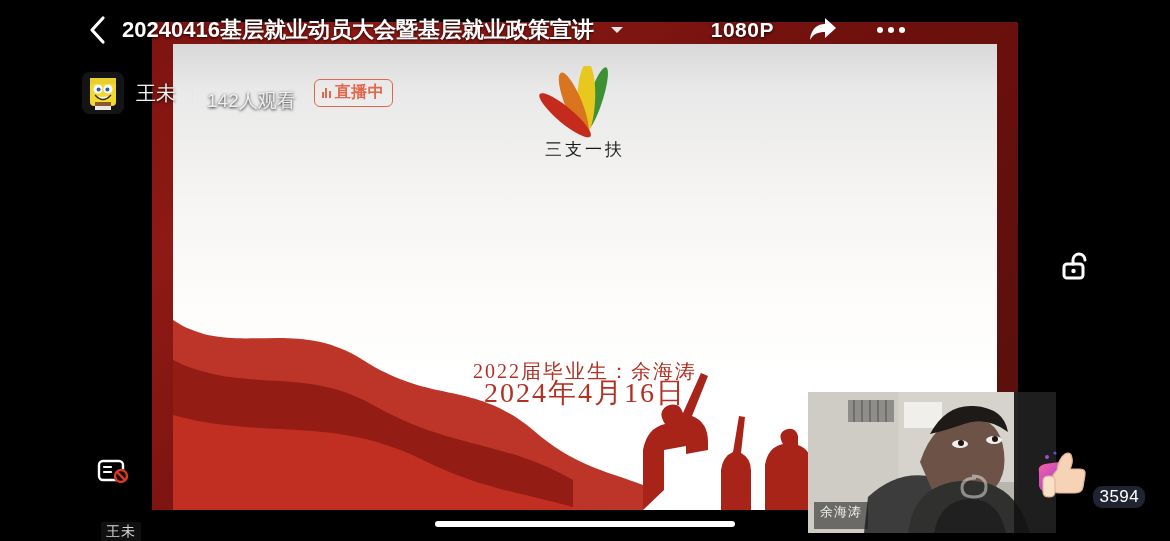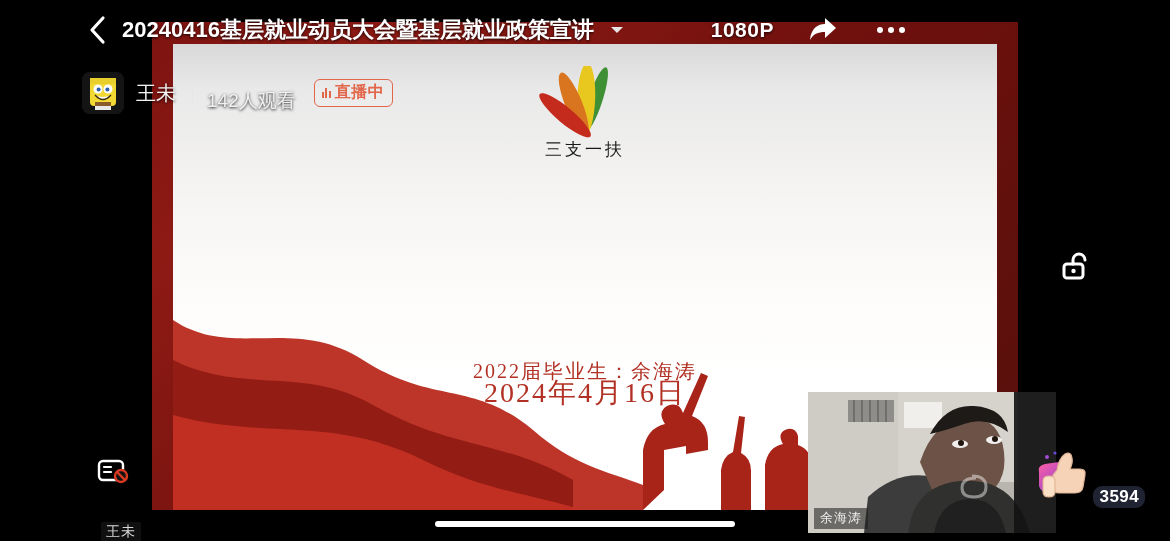--- a/index.html
+++ b/index.html
@@ -131,27 +131,27 @@
   }
 
   
   .pip {
     position:absolute; left:808px; top:392px; width:248px; height:141px;
     overflow:hidden; background:#2c2c2c; z-index:15;
   }
   .pip-name {
     position:absolute; left:6px; bottom:4px; z-index:3;
     color:#eee; font-size:13px; letter-spacing:1px;
-    background:rgba(25,25,25,.55); padding:1px 6px 2px; border-radius:0;
+    background:rgba(25,25,25,.55); padding:1px 6px 8px; border-radius:0;
   }
 
   
   .like-wrap { position:absolute; left:1033px; top:448px; z-index:25; text-align:center; }
   .like-count {
-    margin-top:-2px; color:#fff; font-size:17px; font-weight:bold;
+    margin-top:-2px; color:#fff; font-size:17px; font-weight:normal;
     background:rgba(70,80,110,.45); border-radius:9px; padding:1px 6px;
     display:inline-block; letter-spacing:.5px;
   }
 
   
   .home-indicator {
     position:absolute; left:435px; top:521px; width:300px; height:6px;
     background:#fff; border-radius:3px; z-index:30;
   }
 </style>

